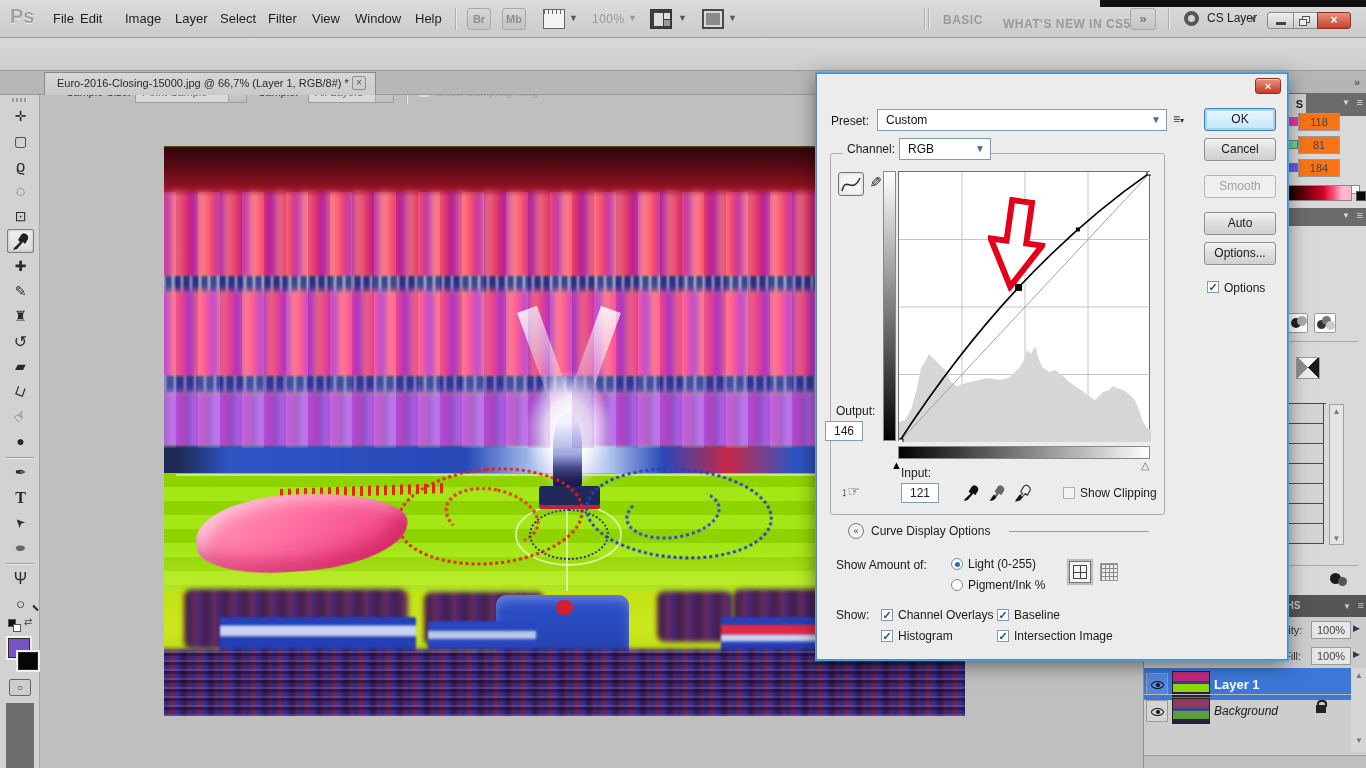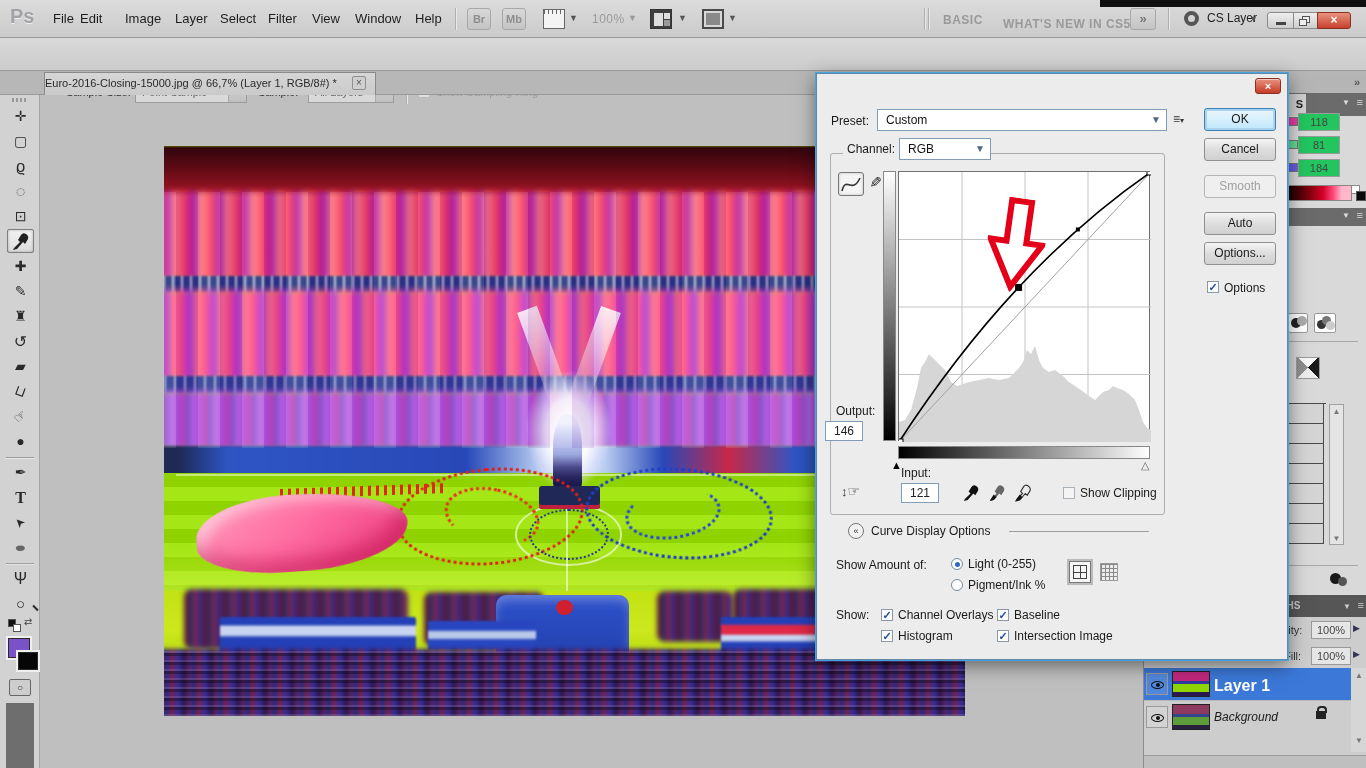--- a/index.html
+++ b/index.html
@@ -24,21 +24,21 @@
   .optionsbar{left:0;top:38px;width:1366px;height:33px;background:linear-gradient(180deg,#D9D9D9,#CCCCCC);border-bottom:1px solid #9A9A9A;}
   .grip{left:2px;top:42px;width:6px;height:26px;background:repeating-linear-gradient(180deg,#AAA 0 2px,transparent 2px 4px);}
   .olabel{top:48px;font-size:11px;color:#333;}
   .odrop{top:44px;height:21px;background:#D9D9D9;border:1px solid #9C9C9C;font-size:11px;color:#666;line-height:19px;padding-left:6px;}
   .odrop .db{position:absolute;right:0;top:0;width:18px;height:19px;background:linear-gradient(180deg,#D4D4D4,#BFBFBF);border-left:1px solid #ABABAB;color:#8A8A8A;text-align:center;font-size:9px;line-height:19px;}
   .cbox{width:12px;height:12px;border:1px solid #A8B0B8;background:#F4F4F4;}
   .cbox.dis{background:#E0E0E0;border-color:#BBB;}
   .cbox.chk{color:#2255A4;font-weight:bold;font-size:11px;line-height:10px;text-align:center;background:#FDFDFD;border-color:#8A98A8;}
   
   .tabbar{left:0;top:71px;width:1366px;height:24px;background:#B7B7B7;border-bottom:1px solid #989898;}
-  .doctab{left:44px;top:72px;width:332px;height:23px;background:linear-gradient(180deg,#D6D6D6,#CACACA);border:1px solid #8A8A8A;border-bottom:none;font-size:11px;color:#2A2A2A;line-height:21px;padding-left:0;}
+  .doctab{left:44px;top:72px;width:332px;height:23px;background:linear-gradient(180deg,#D6D6D6,#CACACA);border:1px solid #8A8A8A;border-bottom:none;font-size:11px;color:#2A2A2A;line-height:21px;padding-left:12px;}
   .tabclose{left:352px;top:76px;width:14px;height:14px;border:1px solid #909090;background:#CFCFCF;color:#555;font-size:10px;line-height:12px;text-align:center;border-radius:2px;}
   
   .toolbar{left:0;top:95px;width:40px;height:673px;background:#D2D2D2;border-right:1px solid #A5A5A5;}
   .tool{left:7px;width:27px;height:24px;text-align:center;}
   .tg{font-size:14px;color:#2A2A2A;line-height:23px;display:inline-block;}
   .tsel{border:1px solid #7E7E7E;background:linear-gradient(180deg,#F2F2F2,#DCDCDC);border-radius:2px;box-shadow:inset 0 0 3px rgba(0,0,0,.25);}
   .tsep{left:6px;width:28px;height:1px;background:#9E9E9E;box-shadow:0 1px 0 #E6E6E6;}
   .t-smudge{transform:rotate(-40deg);}
   .t-bucket{transform:rotate(20deg);}
   .t-path{transform:rotate(-135deg);font-size:12px;}
@@ -76,21 +76,21 @@
   .radio.sel::after{content:"";position:absolute;left:3px;top:3px;width:5px;height:5px;border-radius:50%;background:#2E66C8;}
   .gridbtn{width:22px;height:22px;border:1px solid #777;background:#F6F6F6;}
   .gridbtn .g4{position:absolute;left:3px;top:3px;width:14px;height:14px;border:1px solid #444;background:linear-gradient(90deg,transparent 6px,#444 6px 7px,transparent 7px),linear-gradient(180deg,transparent 6px,#444 6px 7px,transparent 7px);}
   .gridfine{width:18px;height:18px;border:1px solid #999;background:repeating-linear-gradient(90deg,#888 0 1px,transparent 1px 4px),repeating-linear-gradient(180deg,#888 0 1px,transparent 1px 4px);}
   .eyed{width:16px;height:18px;}
   
   .docktop{left:1288px;top:73px;width:78px;height:522px;background:#D9D9D9;z-index:10;}
   .dockhead{left:0;top:0;width:78px;height:20px;background:#B5B5B5;color:#555;font-size:11px;font-weight:bold;}
   .ptabband{left:0;top:20px;width:78px;height:23px;background:#6B6B6B;color:#DDD;}
   .chip{width:10px;height:9px;border:1px solid #777;}
-  .valbox{width:42px;height:18px;background:#22c55e;border:1px solid #9A9A9A;font-size:11px;color:#444;text-align:center;line-height:16px;}
+  .valbox{width:42px;height:18px;background:#f97316;border:1px solid #9A9A9A;font-size:11px;color:#444;text-align:center;line-height:16px;}
   .ramp{left:0;top:112px;width:64px;height:16px;background:linear-gradient(90deg,#1A0000,#70000A 28%,#D40028 55%,#FF4E7E 72%,#FFB7CB 85%);border:1px solid #888;}
   .listrow{width:36px;height:20px;border:1px solid #4A4A4A;border-top:none;background:#D4D4D4;}
   .sbar{width:15px;background:#E4E4E4;border:1px solid #A0A0A0;font-size:8px;color:#777;text-align:center;}
   .layers{left:1143px;top:595px;width:223px;height:173px;background:#CDCDCD;border-left:1px solid #8E8E8E;z-index:10;}
   .lhead{left:0;top:0;width:223px;height:22px;background:#565656;}
   .ltab{font-size:10px;font-weight:bold;color:#C6C6C6;top:5px;}
   .lrow{left:0;width:223px;height:24px;font-size:11px;color:#333;}
   .layerrow{left:0;width:208px;height:32px;}
   .lsel{background:#3B78D7;color:#FFF;}
   .eyebox{left:2px;top:5px;width:22px;height:22px;border:1px solid #9A9A9A;background:rgba(255,255,255,.12);}
@@ -314,23 +314,23 @@
     <div class="abs lrow" style="top:48px;height:25px">
       <span class="abs" style="left:140px;top:7px">Fill:</span>
       <div class="abs valbox" style="left:167px;top:4px;width:40px;background:#E6E6E6">100%</div>
       <span class="abs" style="left:209px;top:6px;font-size:9px;color:#335">▶</span>
     </div>
     <div class="abs layerrow lsel" style="top:73px">
       <div class="eyebox" style="position:absolute">
           <div class="eye"></div>
         </div>
       <div class="abs thumb" style="background:linear-gradient(180deg,#C2287E 0 38%,#2F3C9E 38% 50%,#8FD604 50% 82%,#2A1850 82%)"></div>
-      <span class="abs" style="left:70px;top:9px;font-size:16px;font-weight:bold;color:#FFF">Layer 1</span>
-    </div>
-    <div class="abs layerrow" style="top:105px;border-top:1px solid #B8B8B8">
+      <span class="abs" style="left:70px;top:9px;font-size:13px;font-weight:bold;color:#FFF">Layer 1</span>
+    </div>
+    <div class="abs layerrow" style="top:99px;border-top:1px solid #B8B8B8">
       <div class="eyebox" style="position:absolute">
           <div class="eye"></div>
         </div>
       <div class="abs thumb" style="background:linear-gradient(180deg,#8E3A5E 0 38%,#32488E 38% 50%,#5E9E3A 50% 82%,#28203E 82%)"></div>
       <span class="abs" style="left:70px;top:9px;font-size:12px;font-style:italic;color:#1A1A1A">Background</span>
       <div class="lock"></div>
     </div>
     <div class="abs sbar" style="left:207px;top:73px;width:16px;height:84px;border:none;background:#D6D6D6">
         <div style="margin-top:3px">▲</div>
         <div style="margin-top:56px">▼</div>

